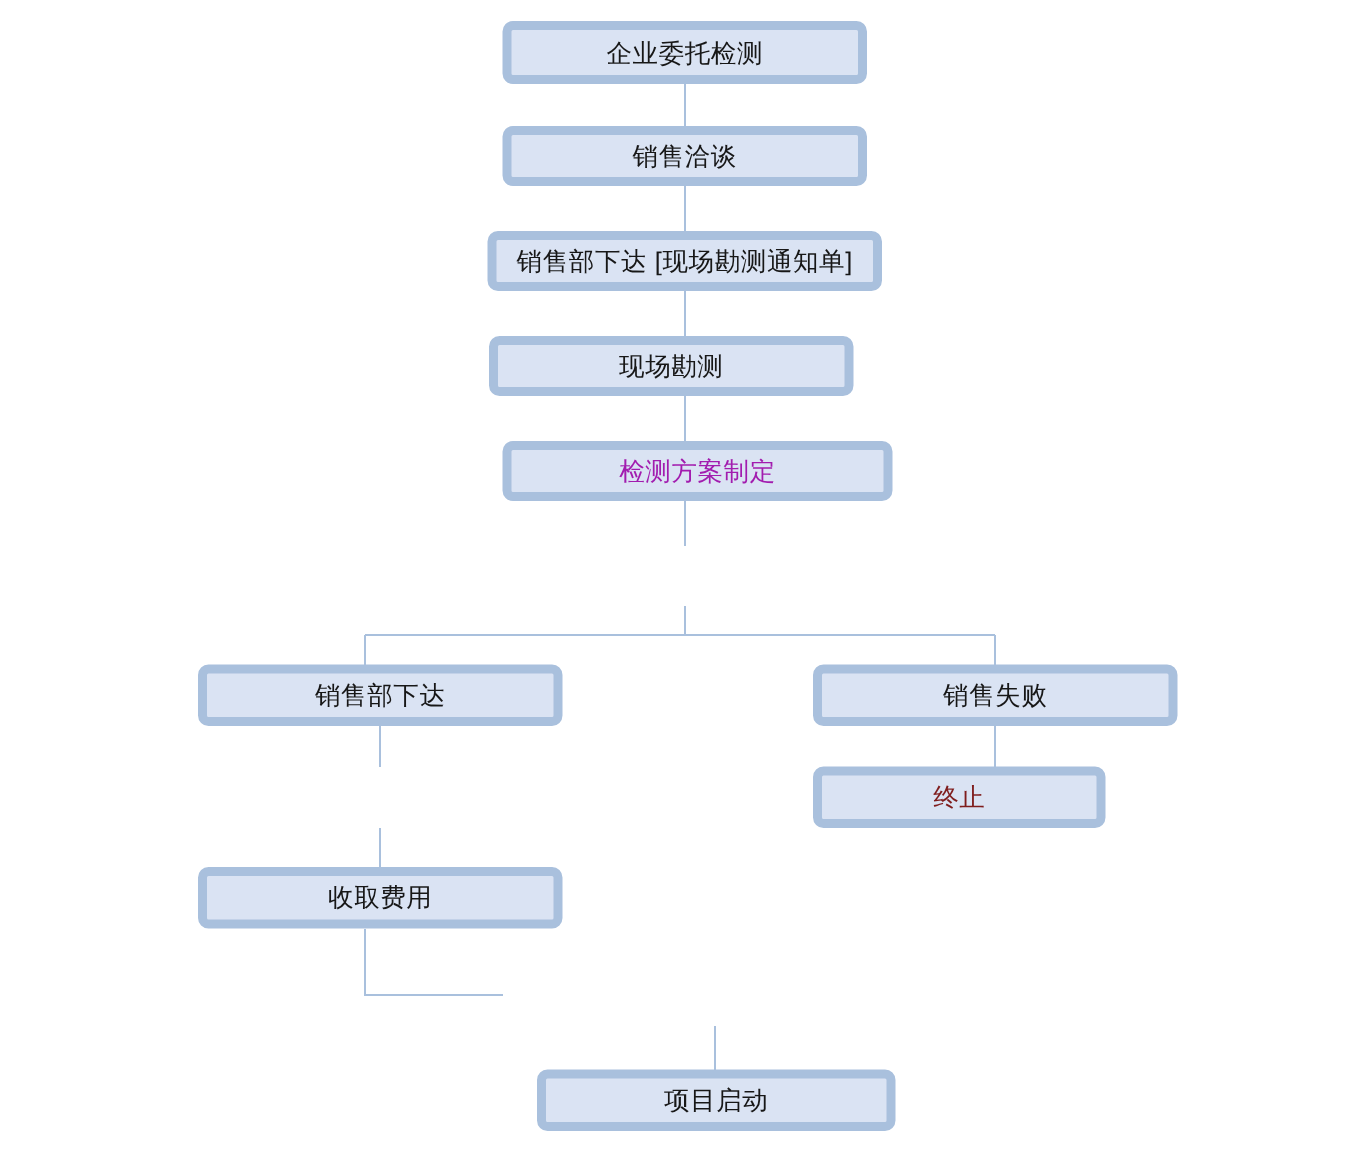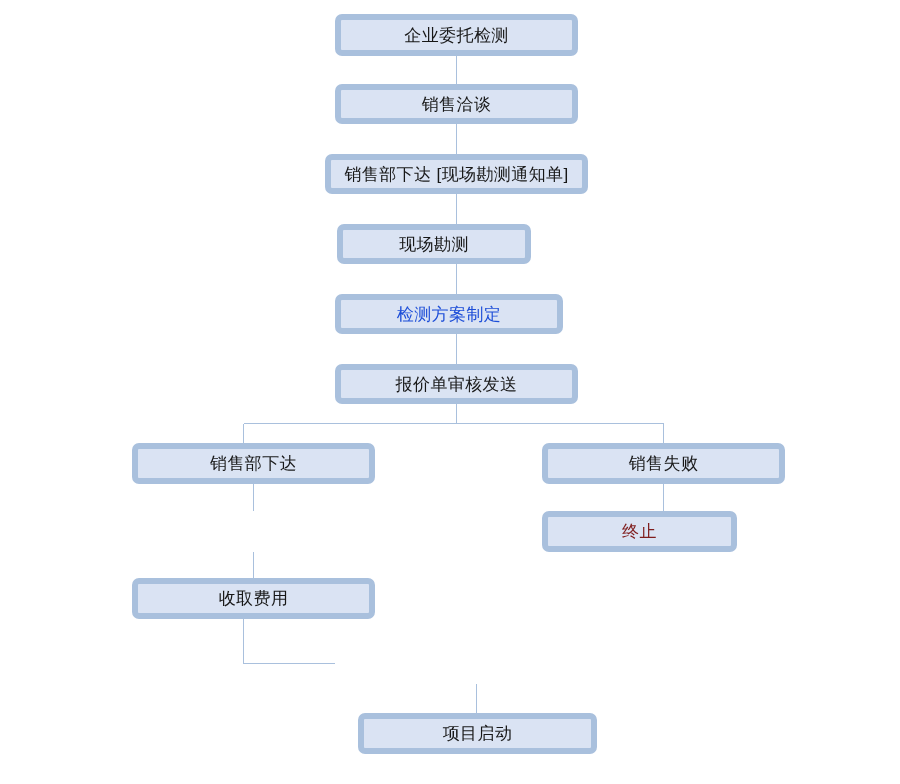--- a/index.html
+++ b/index.html
@@ -58,22 +58,21 @@
 
       <polyline points="243.5,619 243.5,663.5 335,663.5"></polyline>
 
       <line x1="476.5" y1="684" x2="476.5" y2="713"></line>
     </g>
   </svg>
 
   <div class="node" style="left: 335px; top: 14px; width: 243px; height: 42px; background: rgb(218, 227, 243); border-color: rgb(169, 192, 221); color: rgb(23, 23, 23);">企业委托检测</div>
   <div class="node" style="left: 335px; top: 84px; width: 243px; height: 40px; background: rgb(218, 227, 243); border-color: rgb(169, 192, 221); color: rgb(23, 23, 23);">销售洽谈</div>
   <div class="node" style="left: 325px; top: 154px; width: 263px; height: 40px; background: rgb(218, 227, 243); border-color: rgb(169, 192, 221); color: rgb(23, 23, 23);">销售部下达 [现场勘测通知单]</div>
-  <div class="node" style="left: 337px; top: 224px; width: 194px; height: 40px; background: rgb(218, 227, 243); border-color: rgb(169, 192, 221); color: rgb(23, 23, 23);">现场勘测</div>
-  <div class="node" style="left: 335px; top: 294px; width: 228px; height: 40px; background: rgb(218, 227, 243); border-color: rgb(169, 192, 221); color: #1d4ed8;">检测方案制定</div>
-  <div class="node" style="left: 335px; top: 364px; width: 243px; height: 40px; background: rgb(218, 227, 243); border-color: rgb(169, 192, 221); color: rgb(23, 23, 23);">报价单审核发送</div>
+  <div class="node" style="left: 326px; top: 224px; width: 243px; height: 40px; background: rgb(218, 227, 243); border-color: rgb(169, 192, 221); color: rgb(23, 23, 23);">现场勘测</div>
+  <div class="node" style="left: 335px; top: 294px; width: 260px; height: 40px; background: rgb(218, 227, 243); border-color: rgb(169, 192, 221); color: #a21caf;">检测方案制定</div>
   <div class="node" style="left: 132px; top: 443px; width: 243px; height: 41px; background: rgb(218, 227, 243); border-color: rgb(169, 192, 221); color: rgb(23, 23, 23);">销售部下达</div>
   <div class="node" style="left: 132px; top: 578px; width: 243px; height: 41px; background: rgb(218, 227, 243); border-color: rgb(169, 192, 221); color: rgb(23, 23, 23);">收取费用</div>
   <div class="node" style="left: 542px; top: 443px; width: 243px; height: 41px; background: rgb(218, 227, 243); border-color: rgb(169, 192, 221); color: rgb(23, 23, 23); text-align: center;">销售失败</div>
   <div class="node" style="left: 542px; top: 511px; width: 195px; height: 41px; background: rgb(218, 227, 243); border-color: rgb(169, 192, 221); color: #7f1d1d;">终止</div>
   <div class="node" style="left: 358px; top: 713px; width: 239px; height: 41px; background: rgb(218, 227, 243); border-color: rgb(169, 192, 221); color: rgb(23, 23, 23);">项目启动</div>
 
 </div>
 
 </body></html>

